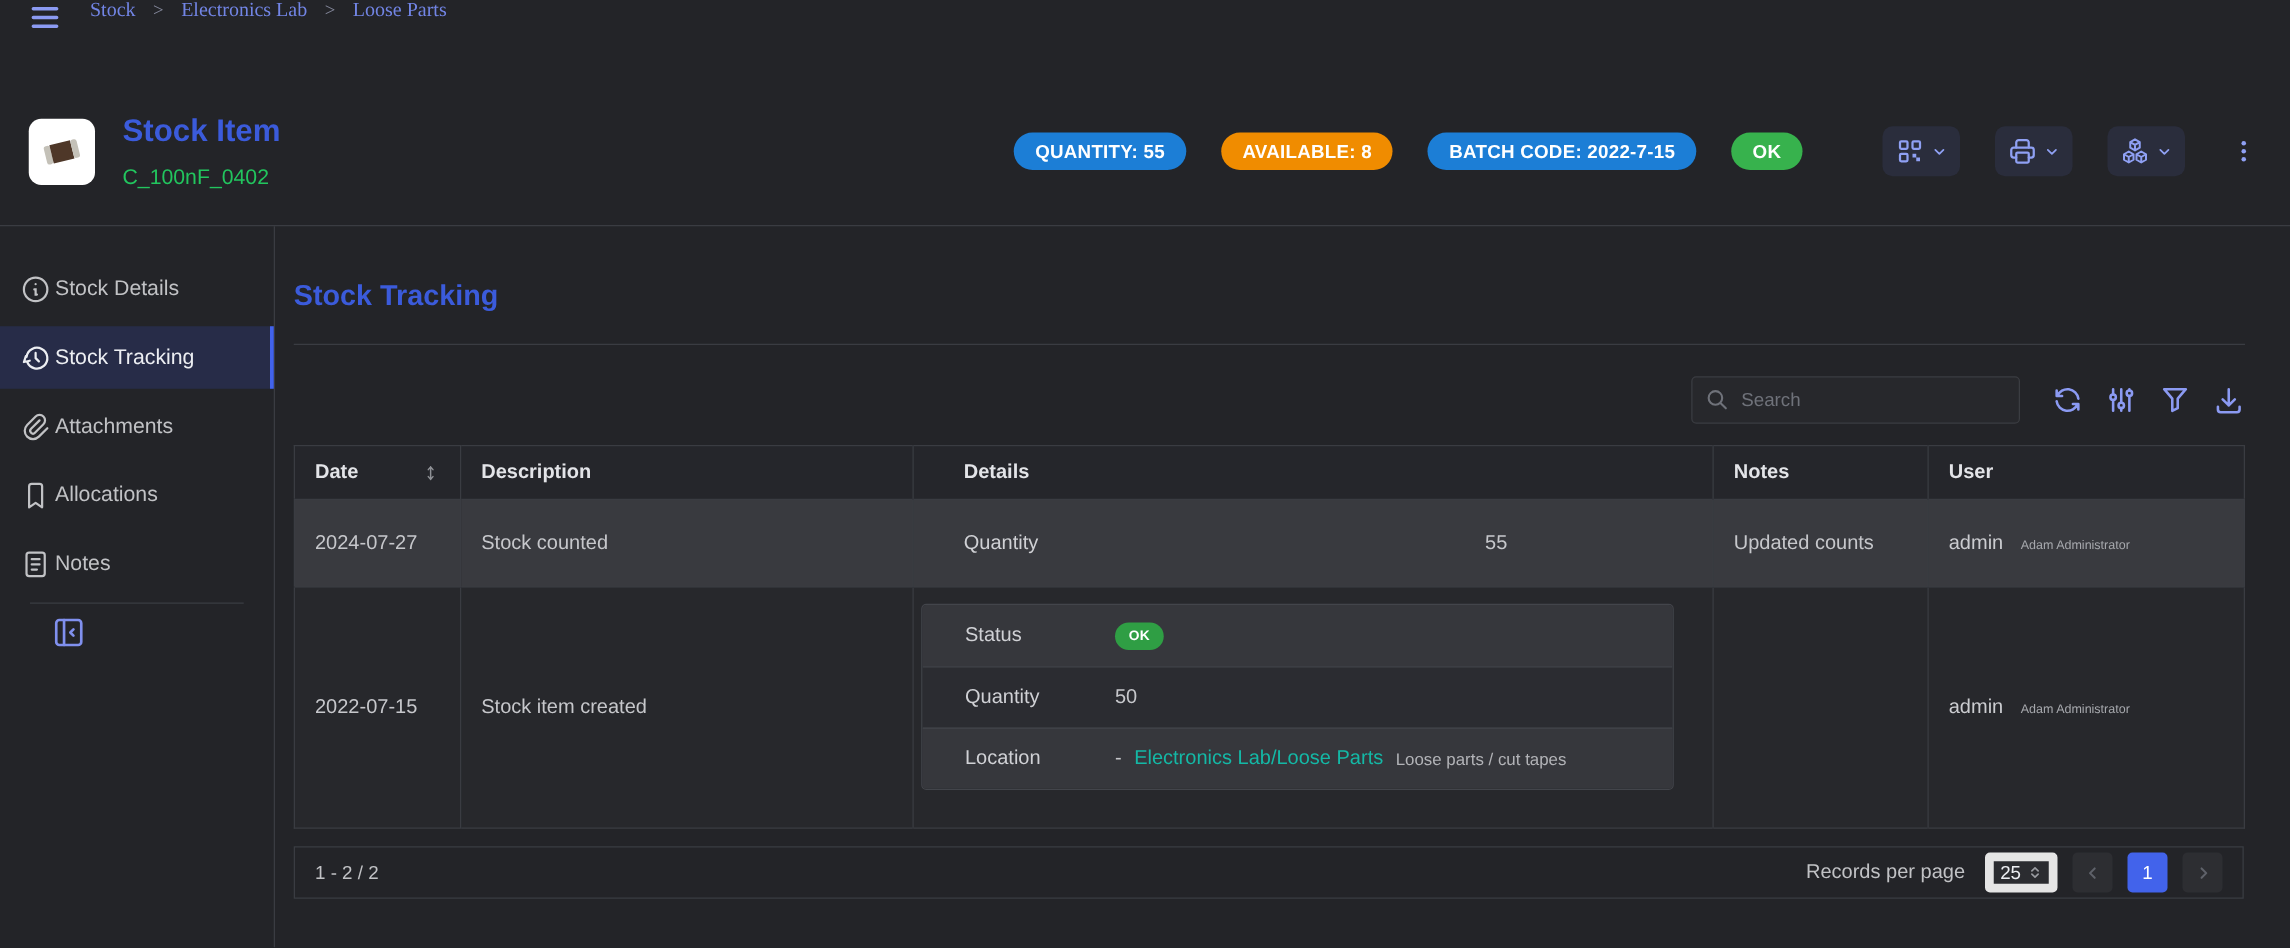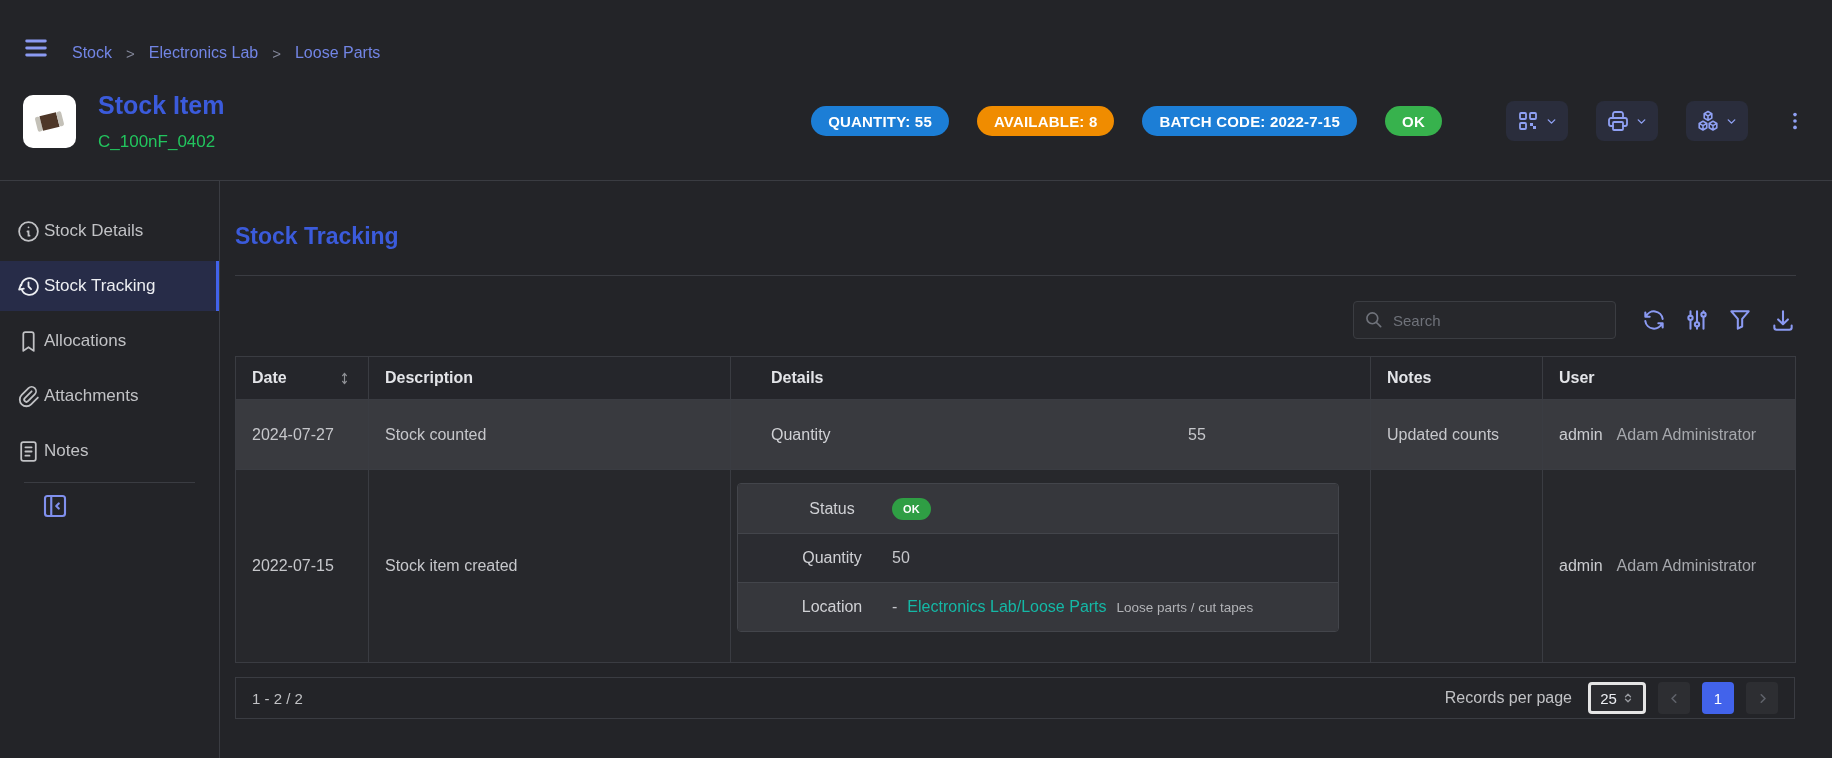--- a/index.html
+++ b/index.html
@@ -4,21 +4,21 @@
 <style>
   * { margin:0; padding:0; box-sizing:border-box; }
   html,body { width:1832px; height:758px; overflow:hidden; }
   body {
     font-family:"Liberation Sans","DejaVu Sans",sans-serif;
     background:#232428; color:#c6c7cb;
   }
   .icon svg { display:block; }
 
   
-  .topbar { height:62px; display:flex; align-items:flex-end; padding-left:22px; }
+  .topbar { height:62px; display:flex; align-items:flex-start; padding-left:22px;font-family:Liberation Serif, serif; }
   .hamburger { color:#8b9af2; cursor:pointer; margin-right:22px; }
   .breadcrumb { display:flex; align-items:center; gap:14px; font-size:16px; }
   .breadcrumb a { color:#7285e5; text-decoration:none; cursor:pointer; }
   .breadcrumb .sep { color:#83879a; font-size:15px; }
 
   
   .page-header { height:119px; display:flex; 
                  justify-content:space-between; padding:0 26px 0 23px;
                  border-bottom:1px solid #3a3c42; }
   .ph-left { display:flex; align-items:center; gap:22px; }
@@ -80,52 +80,52 @@
   th.th-details, td.td-details { padding-left:0; }
   th.th-details { padding-left:40px; }
   .th-inner { display:flex; align-items:center; justify-content:space-between; }
   .sort-icon { color:#8f9196; }
   tbody tr { border-top:1px solid #3a3c42; }
   tr.row-1 { height:70px; background:#393a3f; }
   tr.row-2 { height:193px; background:#27282c; }
   td { padding:0 16px; color:#c6c7cb; }
   .user-cell { display:flex; align-items:baseline; gap:14px; white-space:nowrap; }
   .user-name { font-size:16px; color:#cbccd0; }
-  .user-full { font-size:16px; color:#a6a8ad;text-align:center; }
+  .user-full { font-size:10px; color:#a6a8ad;text-align:center; }
 
   
   .kv-row { display:flex; align-items:center; padding-left:40px; }
   .kv-label { width:154px; font-size:16px; color:#d0d1d5; }
   .kv-value { flex:1; text-align:center; padding-left:115px; }
 
   
   .td-details-outer { vertical-align:top; }
   .nested { margin:13px 15px 0 6px; border:1px solid #43454b; border-radius:4px;
-            overflow:hidden;text-align:center; }
+            overflow:hidden; }
   .nested-row { height:49px; display:flex; align-items:center; background:#36373c;
                 border-top:1px solid #43454b; }
   .nested-row:first-child { border-top:none; }
   .nested-row.alt { background:#2b2c31; }
   .nested-label { width:154px; padding-left:34px; font-size:16px; color:#d0d1d5; }
   .nested-value { display:flex; align-items:center; gap:10px; }
   .mini-badge { display:inline-flex; align-items:center; height:22px; padding:0 11px;
                 border-radius:11px; color:#fff; font-size:11px; font-weight:bold;
                 letter-spacing:.3px; }
   .loc-dash { color:#c6c7cb; }
   .loc-link { color:#14b8a6; text-decoration:none; cursor:pointer; font-size:16px; }
   .loc-detail { font-size:13.5px; color:#b2b3b7; }
 
   
   .table-footer { width:1560px; height:42px; margin-top:14px; border:1px solid #3a3c42;
                   display:flex; align-items:center; justify-content:space-between;
                   padding:0 16px; }
   .range-text { font-size:15px; color:#c1c2c5; }
   .footer-right { display:flex; align-items:center; gap:12px; }
   .rpp-label { font-size:16px; color:#c1c2c5; margin-right:4px; }
-  .page-size { width:58px; height:32px; border:3px solid #e5e5e5; border-radius:4px;
+  .page-size { width:58px; height:32px; border:7px solid #e5e5e5; border-radius:4px;
                background:#2b2c30; display:flex; align-items:center;
                justify-content:center; gap:5px; color:#eceef2; font-size:15px;
                cursor:pointer; }
   .page-size .icon { color:#9a9ca1; }
   .pg-btn { width:32px; height:32px; border:none; border-radius:4px; background:#2d2e32;
             color:#5f626a; display:inline-flex; align-items:center; justify-content:center;
             cursor:pointer; }
   .pg-btn.current { background:#4263eb; color:#ffffff; font-size:15px; }
 </style>
 </head>
@@ -239,33 +239,33 @@
           <svg width="25" height="25" viewBox="0 0 24 24" fill="none" stroke="currentColor" stroke-width="1.7" stroke-linecap="round" stroke-linejoin="round">
               <path d="M12 8v4l2.5 2.5"></path>
               <path d="M5.05 11a8 8 0 1 1 .5 4"></path>
               <path d="M4.5 10.5L3 15l4.5-1"></path>
             </svg>
         </span>
         <span>Stock Tracking</span>
       </div>
       <div class="nav-item">
         <span class="icon">
+          <svg width="25" height="25" viewBox="0 0 24 24" fill="none" stroke="currentColor" stroke-width="1.7" stroke-linecap="round" stroke-linejoin="round">
+              <path d="M15 7l-6.5 6.5a1.5 1.5 0 0 0 3 3L18 10a3 3 0 0 0-6-6L5.5 10.5a4.5 4.5 0 0 0 9 9L21 13"></path>
+            </svg>
+        </span>
+        <span>Attachments</span>
+      </div>
+      <div class="nav-item">
+        <span class="icon">
           <svg width="25" height="25" viewBox="0 0 24 24" fill="none" stroke="currentColor" stroke-width="1.7" stroke-linejoin="round">
               <path d="M17 21l-5-3.5L7 21V5a2 2 0 0 1 2-2h6a2 2 0 0 1 2 2z"></path>
             </svg>
         </span>
         <span>Allocations</span>
-      </div>
-      <div class="nav-item">
-        <span class="icon">
-          <svg width="25" height="25" viewBox="0 0 24 24" fill="none" stroke="currentColor" stroke-width="1.7" stroke-linecap="round" stroke-linejoin="round">
-              <path d="M15 7l-6.5 6.5a1.5 1.5 0 0 0 3 3L18 10a3 3 0 0 0-6-6L5.5 10.5a4.5 4.5 0 0 0 9 9L21 13"></path>
-            </svg>
-        </span>
-        <span>Attachments</span>
       </div>
       <div class="nav-item">
         <span class="icon">
           <svg width="25" height="25" viewBox="0 0 24 24" fill="none" stroke="currentColor" stroke-width="1.7" stroke-linecap="round">
               <rect x="5" y="3" width="14" height="18" rx="2"></rect>
               <path d="M9 8h6M9 12h6M9 16h4"></path>
             </svg>
         </span>
         <span>Notes</span>
       </div>

